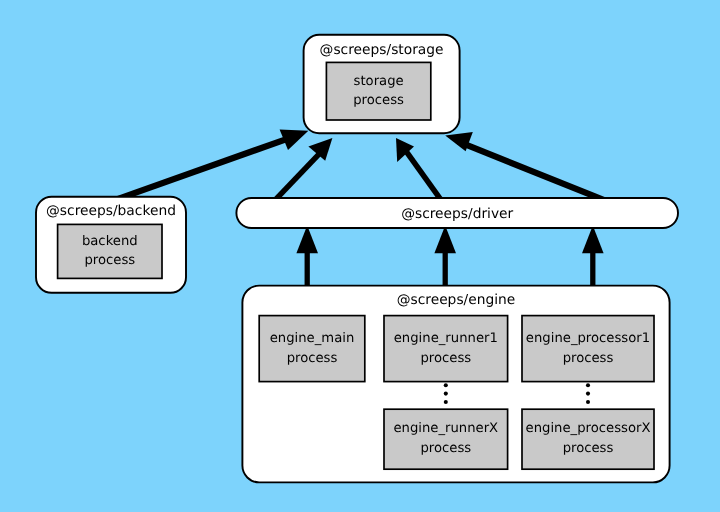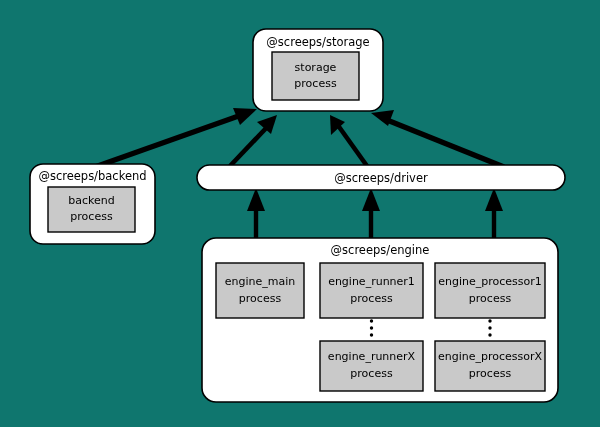--- a/index.html
+++ b/index.html
@@ -10,21 +10,21 @@
   body {
     width: 600px;
     height: 427px;
     font-family: "DejaVu Sans", "Liberation Sans", sans-serif;
     overflow: hidden;
   }
   #diagram-root {
     position: relative;
     width: 600px;
     height: 427px;
-    background: #0f766e;
+    background: #7dd3fc;
   }
   svg.diagram {
     display: block;
     width: 600px;
     height: 427px;
   }
   .container-box {
     fill: #ffffff;
     stroke: #000000;
     stroke-width: 1.6;

